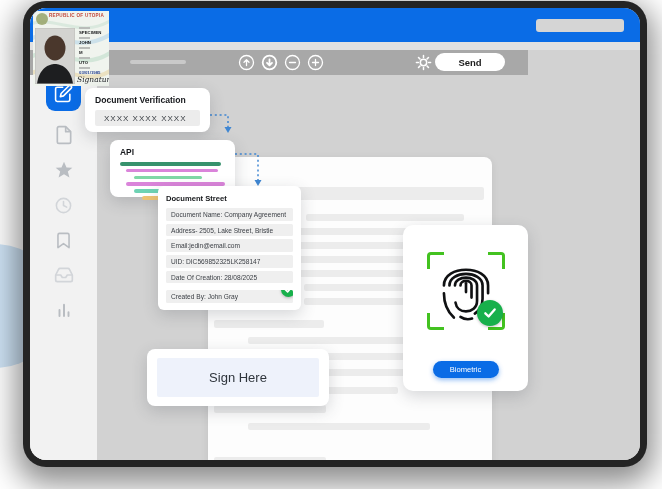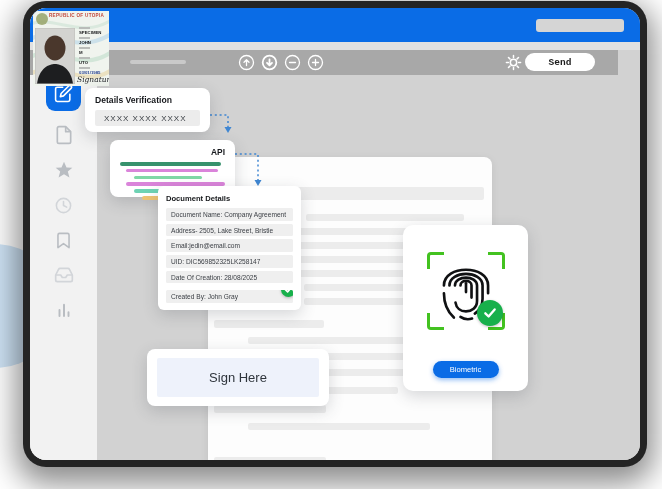--- a/index.html
+++ b/index.html
@@ -16,21 +16,21 @@
   
   .topbar { position:absolute; left:0; top:0; width:610px; height:34px; background:#0a6ce6; }
   .hamburger { position:absolute; left:12px; top:8px; width:24px; height:18px; display:flex;
     flex-direction:column; justify-content:space-between; cursor:pointer; }
   .hamburger span { display:block; width:22px; height:2.6px; background:#fff; border-radius:2px; }
   .nav-pill { position:absolute; right:16px; top:11px; width:88px; height:13px;
     background:#d5d5d5; border-radius:3px; }
 
   .strip { position:absolute; left:0; top:34px; width:610px; height:8px; background:#e1e1e1; }
 
-  .toolbar { position:absolute; left:0; top:42px; width:588px; height:25px; background:#a8a8a8;font-family:Liberation Mono, monospace; }
+  .toolbar { position:absolute; left:0; top:42px; width:498px; height:25px; background:#a8a8a8; }
   .tb-line { position:absolute; left:100px; top:10px; width:56px; height:4px;
     background:#c9c9c9; border-radius:2px; }
   .tb-icons { position:absolute; left:208px; top:4px; display:flex; gap:6px; }
   .tb-icons svg { display:block; }
   .tb-gear { position:absolute; right:96px; top:4px; width:17px; height:17px; }
   .send-btn { position:absolute; right:23px; top:3px; width:70px; height:18px; background:#fff;
     border:none; border-radius:9px; font-family:inherit; font-size:9.5px; font-weight:600;
     color:#1c1c1c; cursor:pointer; }
 
   
@@ -50,21 +50,21 @@
 
   
   .card { position:absolute; background:#fff; border-radius:8px;
     box-shadow:0 5px 16px rgba(55,60,70,.20); }
 
   .dv-card { left:55px; top:80px; width:125px; height:44px; padding:7px 10px; z-index:4; }
   .dv-title { font-size:8.6px; font-weight:700; color:#16181c; }
   .dv-field { margin-top:5px; background:#ececec; border-radius:2px; padding:4px 0 3px 9px;
     font-size:8px; letter-spacing:1px; color:#3c4046; }
 
-  .api-card { left:80px; top:132px; width:125px; height:57px; padding:7px 10px; z-index:5;text-align:right; }
+  .api-card { left:80px; top:132px; width:125px; height:57px; padding:7px 10px; z-index:5; }
   .api-title { font-size:8.4px; font-weight:700; color:#16181c; margin-bottom:5px; }
   .api-line { height:3.6px; border-radius:2px; margin-bottom:3.2px; }
 
   .dd-card { left:128px; top:178px; width:143px; padding:8px 8px 7px; border-radius:6px; z-index:6; }
   .dd-title { font-size:7.6px; font-weight:700; color:#15171a; margin-bottom:5px; }
   .dd-row { background:#efefef; border-radius:1.5px; font-size:6.6px; color:#3a3e44;
     padding:3px 3px 2.5px 5px; margin-bottom:3.2px; white-space:nowrap; overflow:hidden; }
   .dd-footer { position:relative; margin-top:7px; margin-bottom:0; }
   .dd-check { position:absolute; right:-3px; top:-8px; }
 
@@ -222,38 +222,38 @@
     </div>
 
     <svg class="arrows" viewBox="0 0 610 452">
       <path d="M180 107 H198 V119" fill="none" stroke="#3f86d2" stroke-width="1.5" stroke-dasharray="2 2.8"></path>
       <polygon points="194.5,119 201.5,119 198,125" fill="#3f86d2"></polygon>
       <path d="M205 146 H228 V172" fill="none" stroke="#3f86d2" stroke-width="1.5" stroke-dasharray="2 2.8"></path>
       <polygon points="224.5,172 231.5,172 228,178" fill="#3f86d2"></polygon>
     </svg>
 
     <div class="card dv-card">
-      <div class="dv-title">Details Verification</div>
+      <div class="dv-title">Document Verification</div>
       <div class="dv-field">XXXX XXXX XXXX</div>
     </div>
 
     <div class="card api-card">
       <div class="api-title">API</div>
       <div>
           <div class="api-line" style="margin-left: 0px; width: 101px; background: rgb(55, 146, 109);"></div>
           <div class="api-line" style="margin-left: 6px; width: 92px; background: rgb(218, 132, 218);"></div>
           <div class="api-line" style="margin-left: 14px; width: 68px; background: rgb(127, 216, 166);"></div>
           <div class="api-line" style="margin-left: 6px; width: 99px; background: rgb(218, 132, 218);"></div>
           <div class="api-line" style="margin-left: 14px; width: 76px; background: rgb(110, 211, 180);"></div>
           <div class="api-line" style="margin-left: 22px; width: 52px; background: rgb(237, 195, 116);"></div>
         </div>
     </div>
 
     <div class="card dd-card">
-      <div class="dd-title">Document Details</div>
+      <div class="dd-title">Document Street</div>
       <div>
           <div class="dd-row">Document Name: Company Agreement</div>
           <div class="dd-row">Address- 2505, Lake Street, Bristle</div>
           <div class="dd-row">Email:jedin@email.com</div>
           <div class="dd-row">UID: DIC569852325LK258147</div>
           <div class="dd-row">Date Of Creation: 28/08/2025</div>
         </div>
       <div class="dd-row dd-footer">
         <span>Created By: John Gray</span>
         <span class="chk dd-check" style="width:15px;height:15px;">

